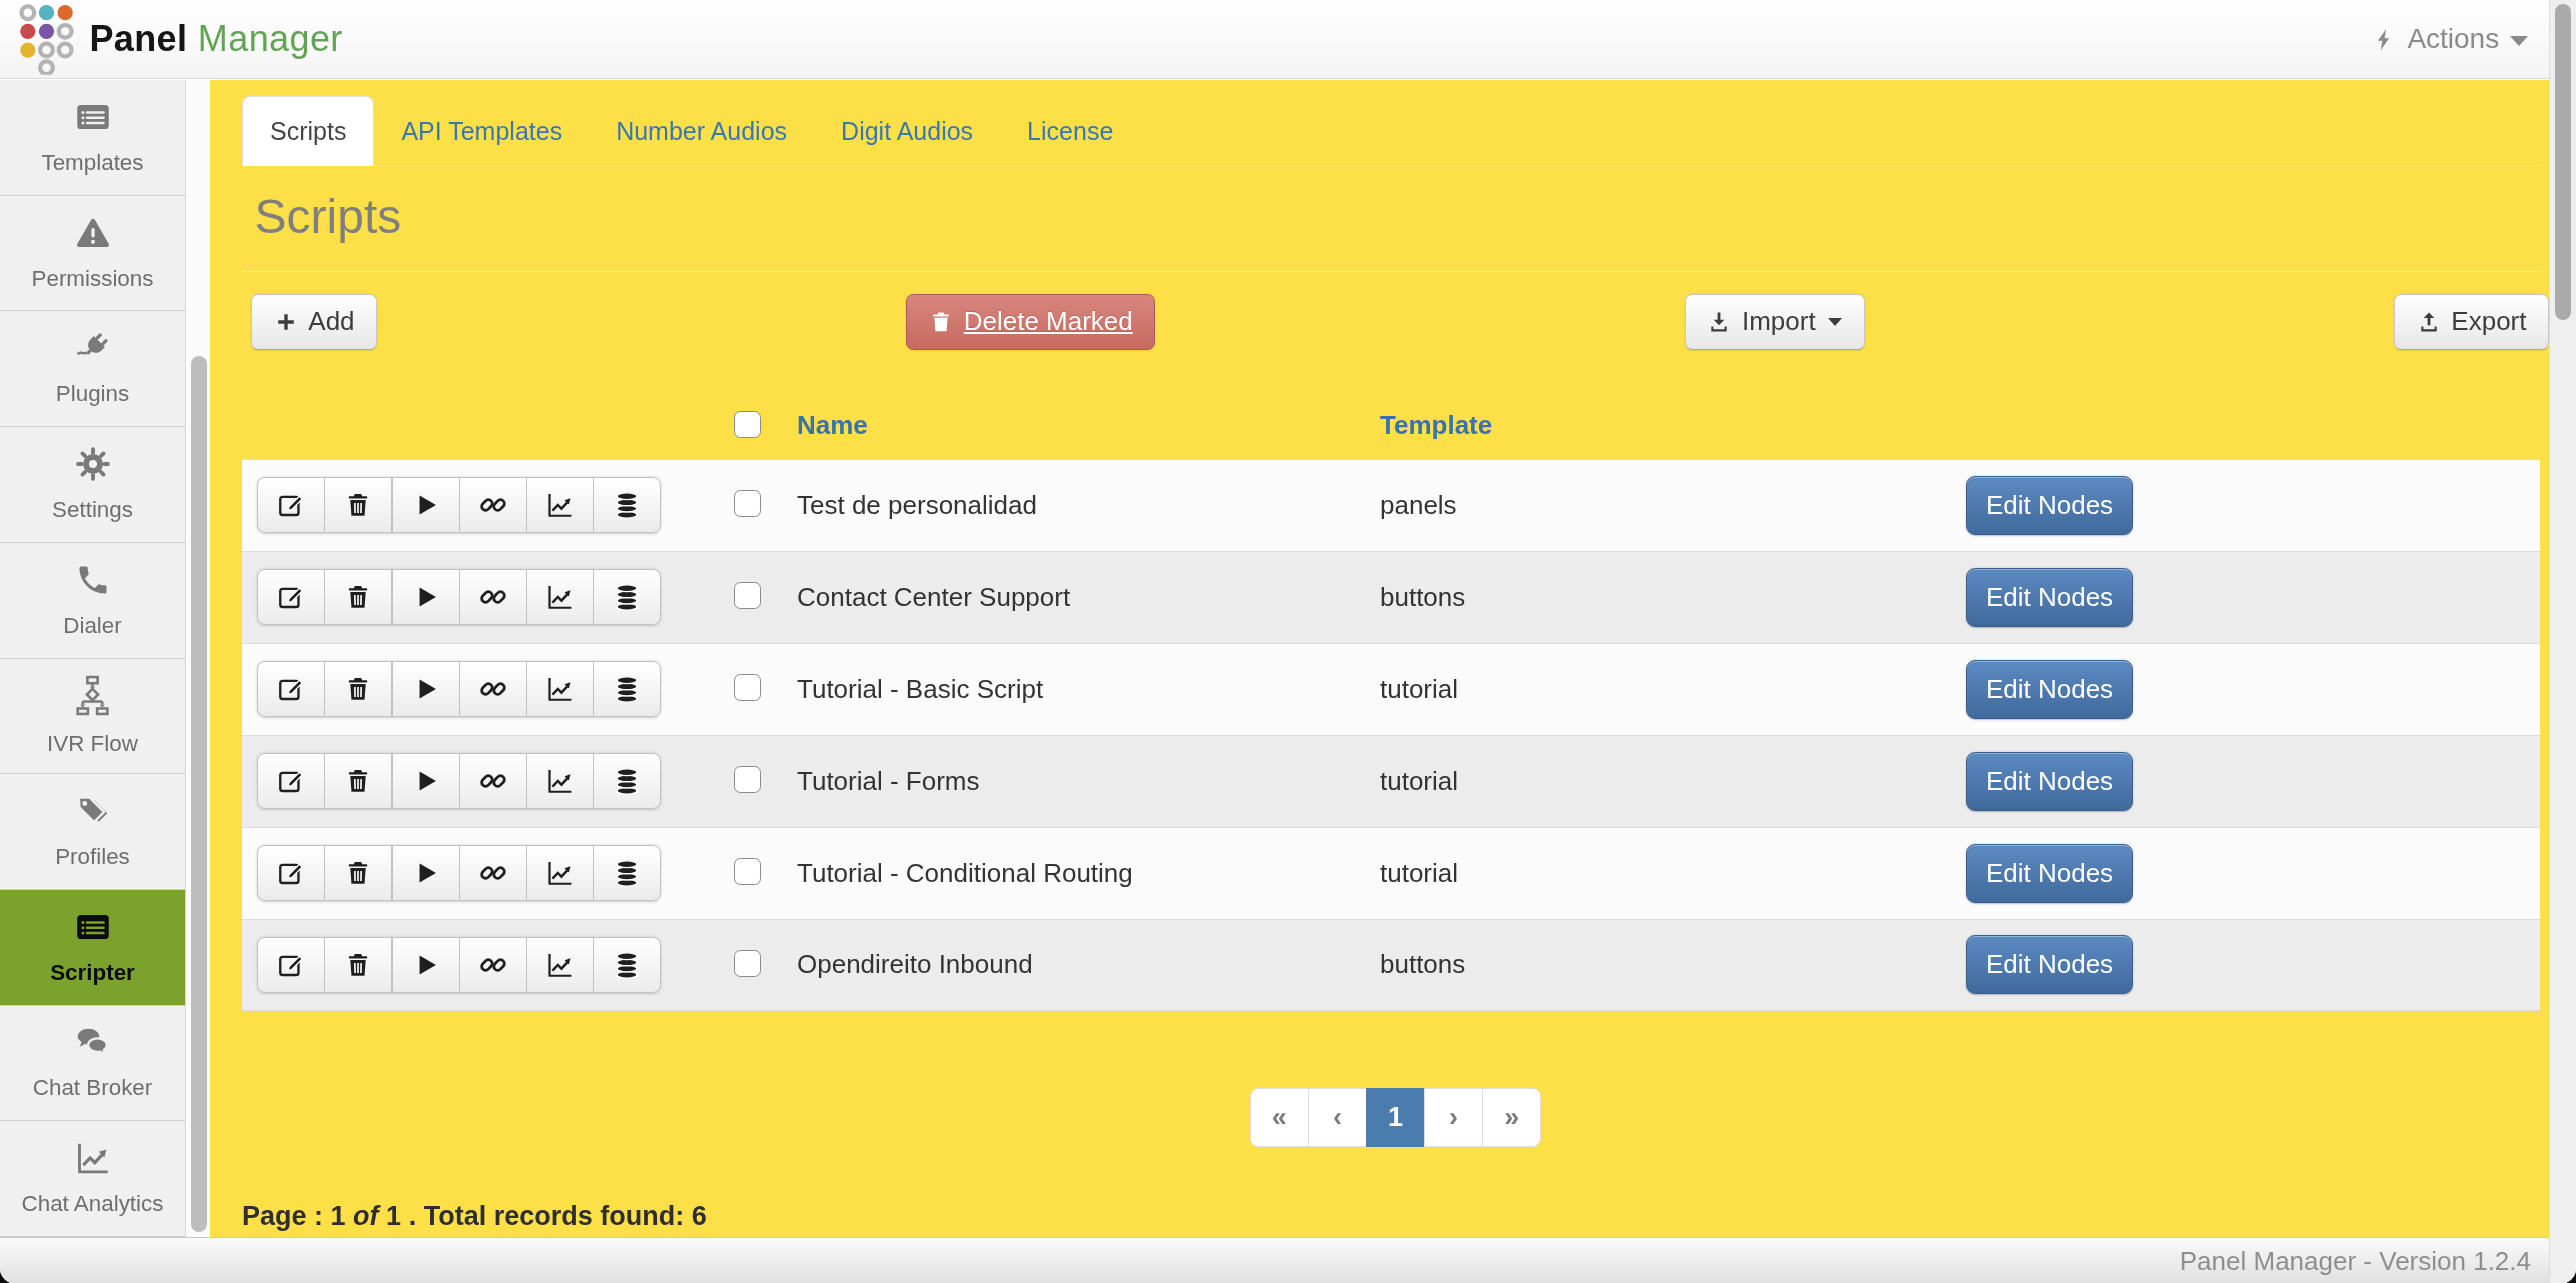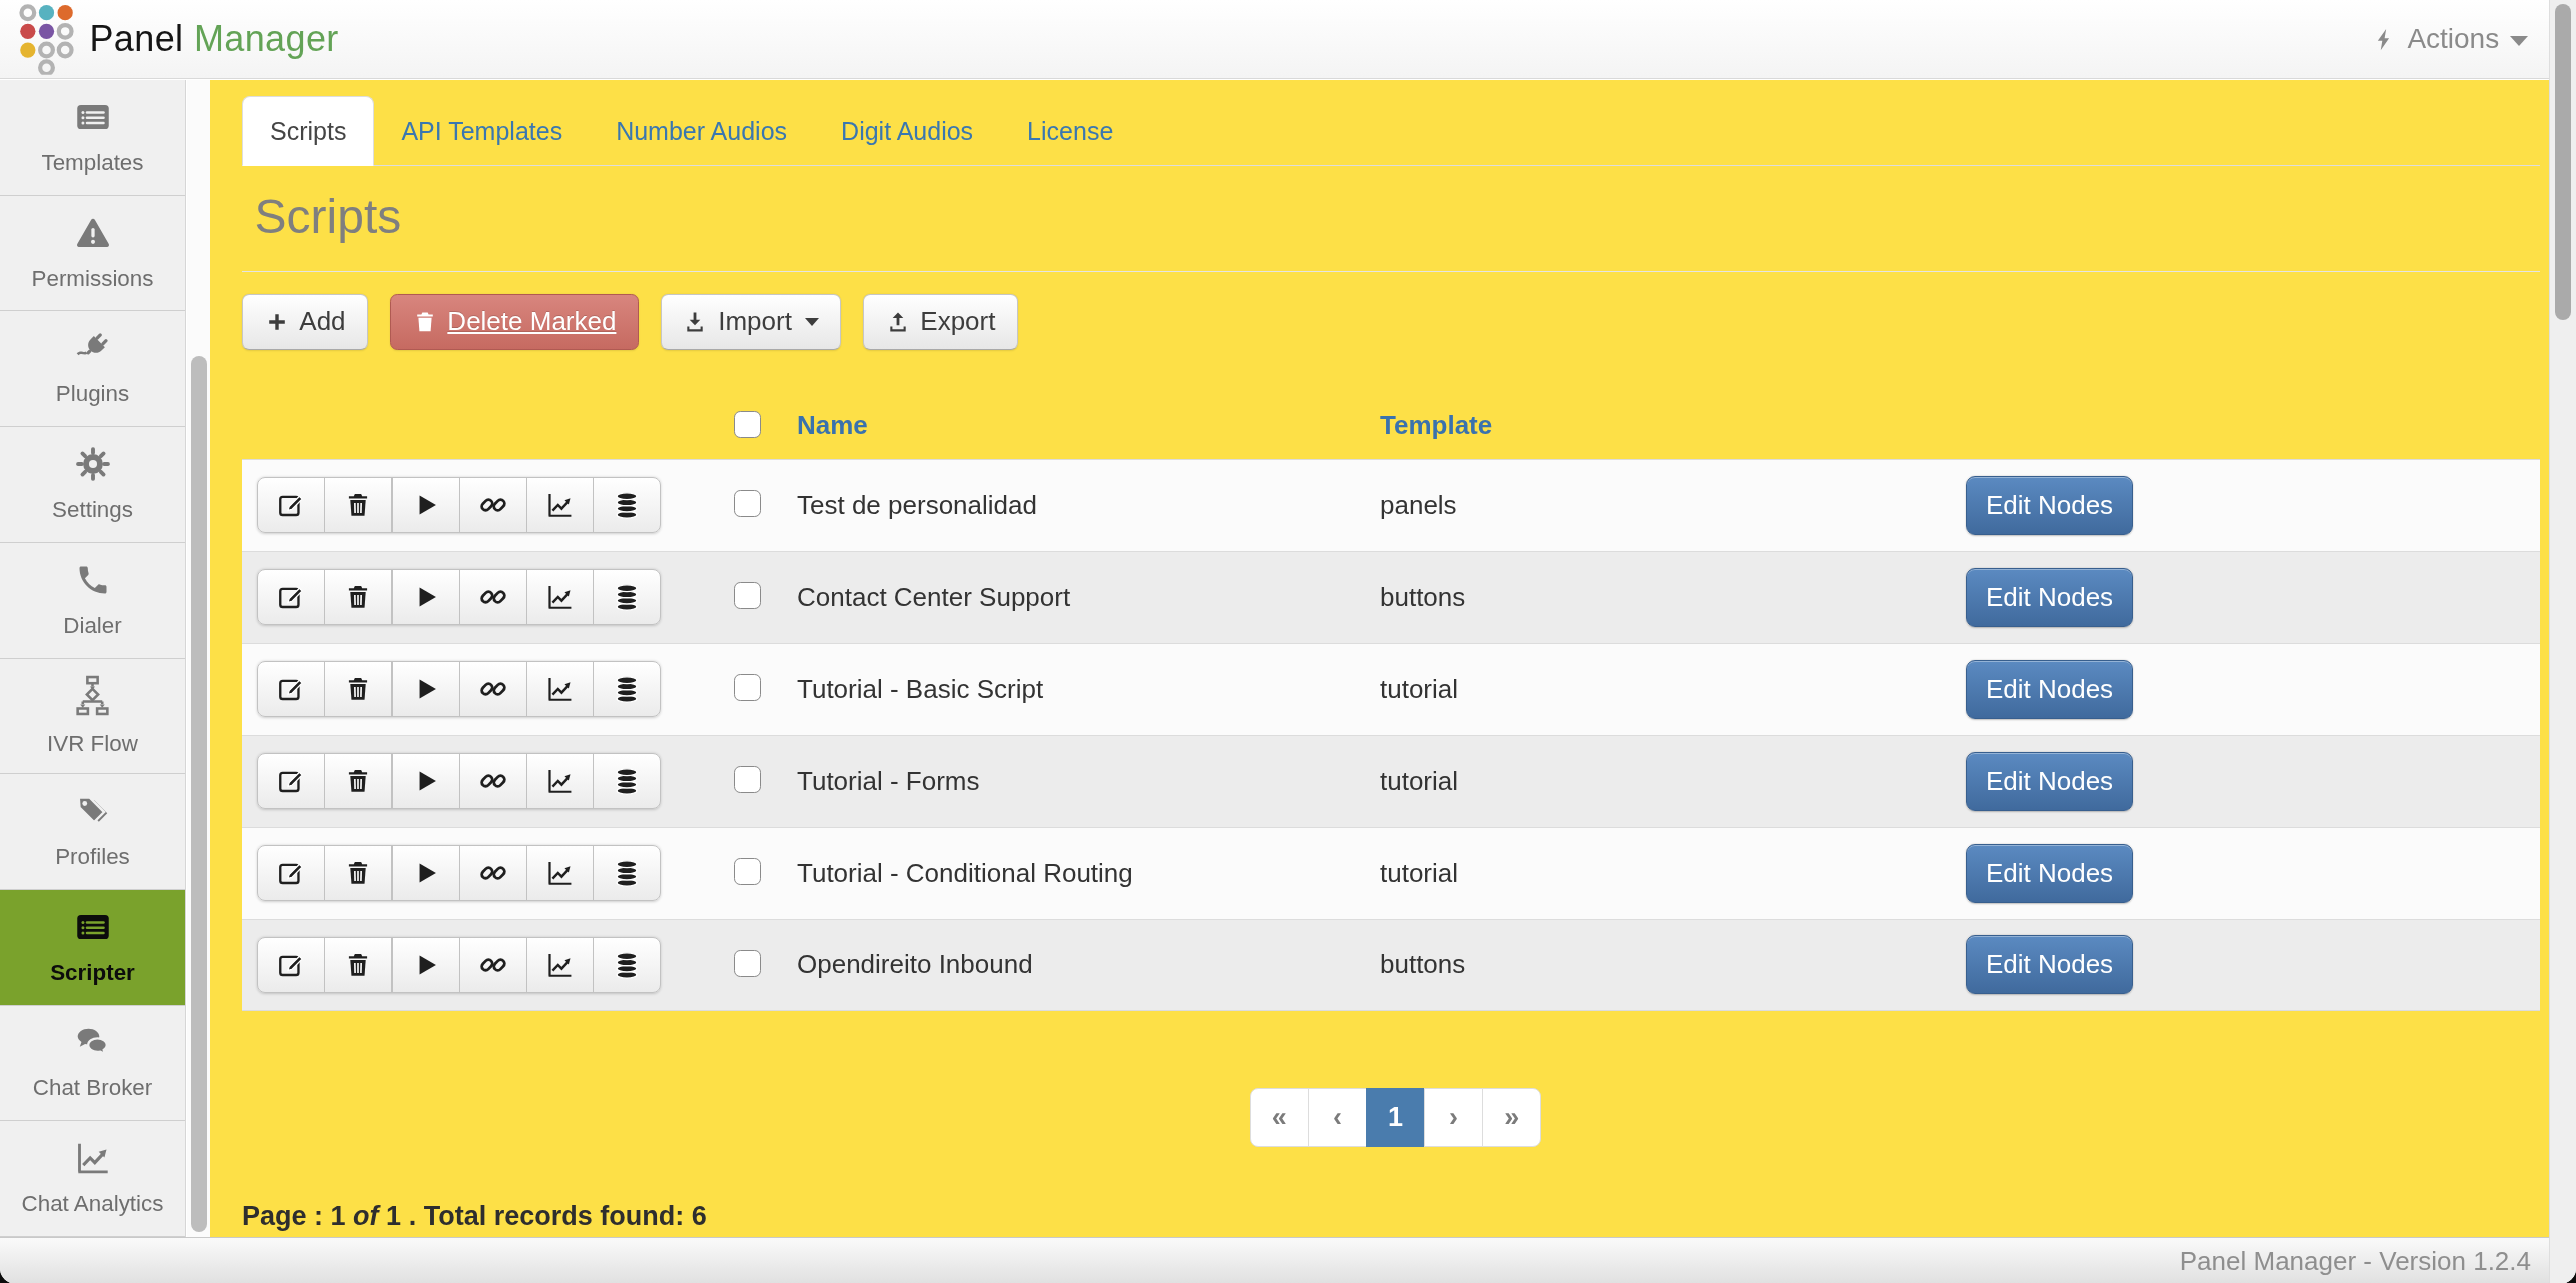--- a/index.html
+++ b/index.html
@@ -4,21 +4,21 @@
 <style>
   * { margin:0; padding:0; box-sizing:border-box; }
   html,body { width:2576px; height:1284px; background:#0c0c0c; font-family:"Liberation Sans","DejaVu Sans",sans-serif; }
   .app { position:relative; width:2576px; height:1284px; background:#fff; overflow:hidden; border-radius:0 0 16px 16px; }
 
   
   .topbar { position:absolute; left:0; top:0; width:2576px; height:79px; background:linear-gradient(#ffffff,#f4f4f4); border-bottom:0.9px solid #d9d9d9; display:flex; align-items:center; justify-content:space-between; padding:0 48px 0 18px; z-index:30; }
   .brand { display:flex; align-items:center; gap:14.4px; }
   .brand-dots { width:57px; height:72px; }
   .brand-text { font-size:36px; letter-spacing:0.4px; }
-  .brand-text .b1 { font-weight:normal; color:#151515;margin-top:46px; }
+  .brand-text .b1 { font-weight:bold; color:#151515;margin-top:46px; }
   .brand-text .b2 { color:#63a356; font-weight:400; }
   .actions { display:flex; align-items:center; gap:10.8px; color:#8a8a8a; font-size:28px; cursor:pointer; }
   .actions svg { width:25px; height:25px; }
   .caret { width:0; height:0; border-left:9px solid transparent; border-right:9px solid transparent; border-top:10.8px solid #8a8a8a; margin-top:3.6px; }
 
   
   .sidebar { position:absolute; left:0; top:80px; width:186px; bottom:47px; background:#f0f0f0; border-right:0.9px solid #d6d6d6; display:flex; flex-direction:column; z-index:10; }
   .sb-item { --ko:#f0f0f0; flex:1; display:flex; flex-direction:column; align-items:center; justify-content:center; gap:15px; border-bottom:0.9px solid #cfcfcf; color:#6e6e6e; cursor:pointer; }
   .sb-item .sb-icon { width:36px; height:36px; color:#7a7a7a; }
   .sb-item.tall .sb-icon { width:41px; height:41px; }
@@ -38,21 +38,21 @@
   .content { position:absolute; left:210px; top:80px; right:27px; bottom:47px; background:#fde047; padding:14.4px 0 0 32px; z-index:5; }
 
   .tabs { display:flex; align-items:flex-end; border-bottom:0.9px solid #ddd; height:72px; margin-right:9px; }
   .tab { font-size:25px; padding:0 27px; line-height:68px; color:#3a77b0; cursor:pointer; white-space:nowrap; }
   .tab.active { color:#454545; background:#fff; border:0.9px solid #ddd; border-bottom:0.9px solid #fff; margin-bottom:-0.9px; border-radius:8px 8px 0 0; cursor:default; }
 
   h1.page-title { font-size:48px; font-weight:400; color:#7f7f7f; margin:23px 0 27px 12.6px; }
   hr.rule { border:none; border-top:0.9px solid #e4e4e4; margin:0 9px 21.5px 0; }
 
   
-  .toolbar { display:flex; gap:22px; margin-left:0; }
+  .toolbar { display:flex; gap:9px; margin-left:9px;justify-content:space-between; }
   .btn { display:inline-flex; align-items:center; gap:10.8px; height:56px; padding:0 21.5px; font-size:26px; color:#3d3d3d; background:linear-gradient(#ffffff,#e7e7e7); border:0.9px solid #c6c6c6; border-bottom-color:#a9a9a9; border-radius:7.2px; box-shadow:0 0.9px 1.8px rgba(0,0,0,.1); cursor:pointer; font-family:inherit; }
   .btn svg { width:24px; height:24px; }
   .btn.danger { background:linear-gradient(#d8857e,#c66a61); border-color:#b05a52; color:#fff; text-shadow:0 -0.9px 0 rgba(0,0,0,.15);text-decoration:underline; }
   .btn .caret-sm { width:0; height:0; border-left:7.2px solid transparent; border-right:7.2px solid transparent; border-top:8px solid #3d3d3d; margin-left:1.8px; }
 
   
   .table { margin:43px 9px 0 0; }
   .thead, .trow { display:grid; grid-template-columns:492px 63px 583px 586px 1fr; align-items:center; }
   .thead { height:66px; }
   .th { font-size:26px; font-weight:bold; color:#3a72ad; }

